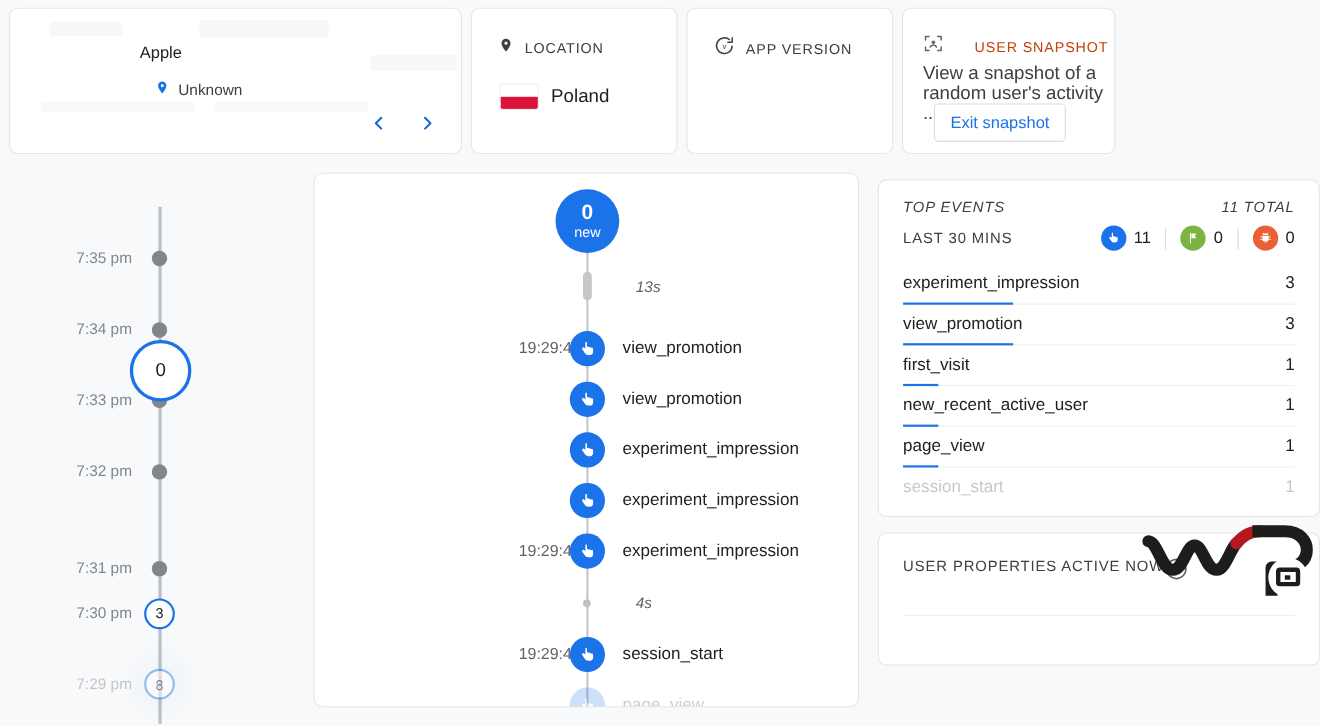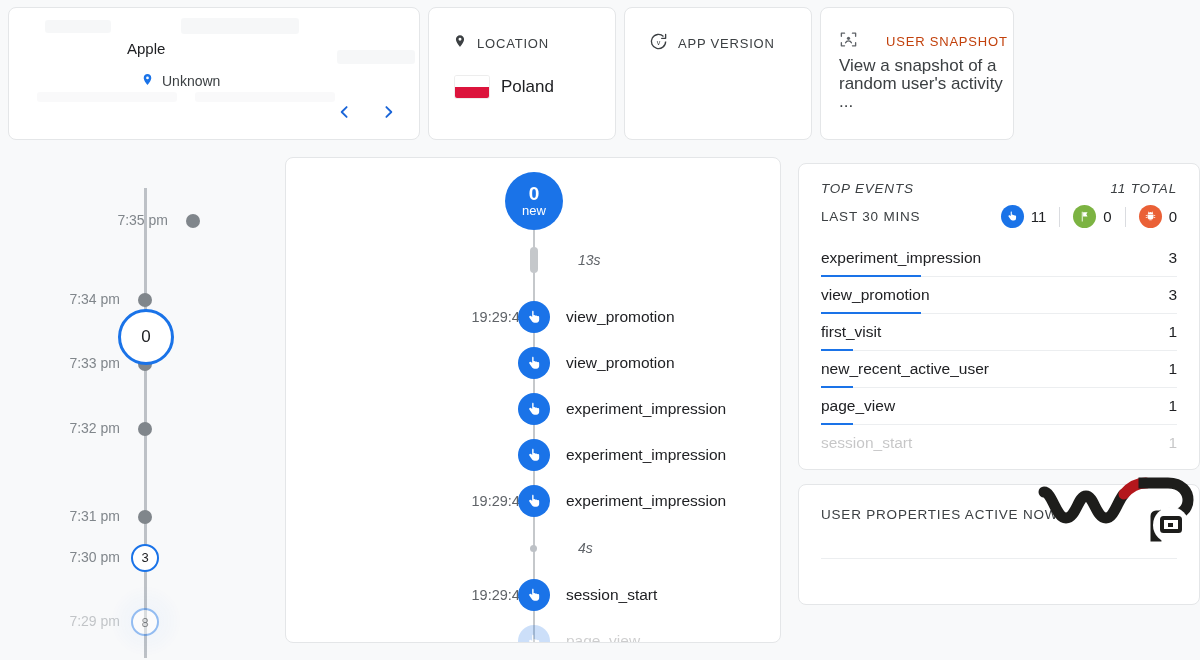--- a/index.html
+++ b/index.html
@@ -245,21 +245,21 @@
   }
   .ev-name { font-size: 15.5px; color: #202124; }
   .ev-val  { font-size: 15.5px; color: #202124; }
   .ev-bar {
     position: absolute; left: 0; bottom: -1px; height: 2.5px;
     background: #1a73e8;
   }
   .ev-row.faded { opacity: .25; border-bottom-color: transparent; }
 
   .pp-head {
-    display: flex; align-items: flex-start; justify-content: space-between;
+    display: flex; align-items: flex-start; 
     padding: 22px 18px 0 22px;
   }
   .pp-title {
     font-size: 13.5px; letter-spacing: .8px; color: #3c4043;
     font-weight: 500; text-transform: uppercase;
   }
   .pp-rule {
     margin: 24px 22px 0 22px; height: 1px; background: #eceef0;
   }
 
@@ -347,28 +347,29 @@
         <span>
           <svg width="19" height="19" viewBox="0 0 24 24" fill="none" stroke="#5f6368" stroke-width="1.7" stroke-linecap="round" stroke-linejoin="round" aria-hidden="true">
             <path d="M3 8V4h4M17 4h4v4M21 16v4h-4M7 20H3v-4"></path>
             <circle cx="12" cy="10.5" r="2" fill="#5f6368" stroke="none"></circle>
             <path d="M8.3 16.2c.7-1.7 2-2.5 3.7-2.5s3 .8 3.7 2.5"></path>
           </svg>
         </span>
         <span class="card-head-label" style="color:#c2410c;margin-left:20px;">USER SNAPSHOT</span>
       </div>
       <div class="snap-desc">View a snapshot of a random user's activity ...</div>
+      <button class="snap-btn">Exit snapshot</button>
     </div>
   </div>
 
   <div class="timeline">
     <div class="tl-axis"></div>
     <div class="tl-big">0</div>
     <div id="timeline-rows">
-        <div class="tl-row" style="top: 60px; margin-left: 48px;">
+        <div class="tl-row" style="top: 74px;">
           <div class="tl-time">7:35 pm</div>
           <div class="tl-dot"></div>
         </div>
         <div class="tl-row" style="top: 138.5px;">
           <div class="tl-time">7:34 pm</div>
           <div class="tl-dot"></div>
         </div>
         <div class="tl-row" style="top: 203px;">
           <div class="tl-time">7:33 pm</div>
           <div class="tl-dot"></div>

